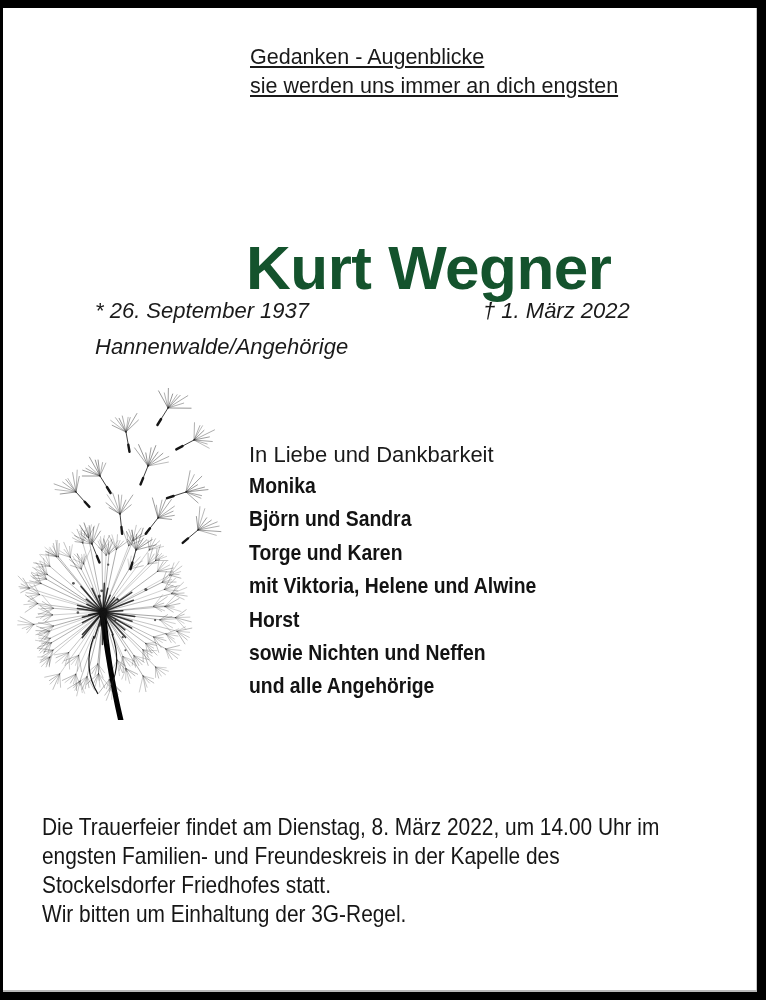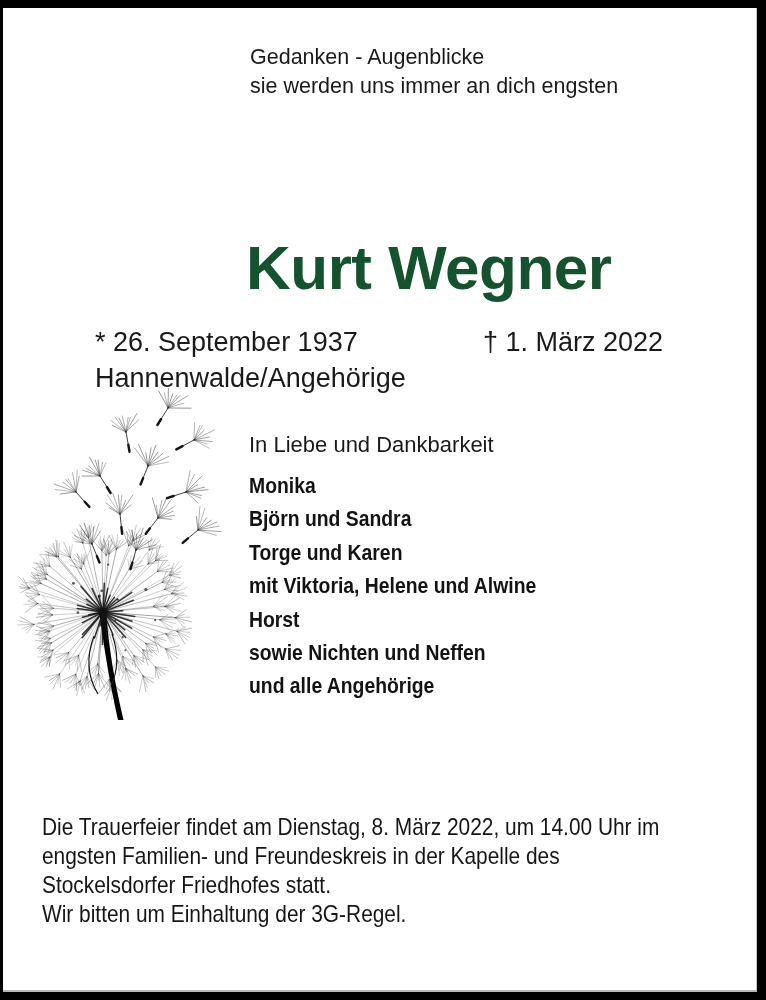--- a/index.html
+++ b/index.html
@@ -19,33 +19,33 @@
     box-sizing:border-box;
     pointer-events:none;
   }
   .frame::after{ 
     content:"";position:absolute;left:0;right:0;bottom:0;height:2px;background:#b9b9b9;
   }
   .frame::before{ 
     content:"";position:absolute;top:0;bottom:0;right:0;width:1px;background:#c6c6c6;
   }
   .abs{position:absolute;white-space:nowrap;}
-  .poem{left:250px;top:43px;font-size:21.5px;line-height:29px;}
+  .poem{left:250px;top:43px;font-size:21.5px;line-height:29px;text-decoration:underline;}
   .farewell{left:250px;top:188px;font-size:21.5px;line-height:29px;}
   .name{
     left:246px;top:233px;
     font-size:62px;font-weight:bold;line-height:70px;
     letter-spacing:-0.5px;margin:0;color:#14532d;
   }
-  .datecol{top:324px;font-size:27px;line-height:36px;}
+  .datecol{top:293px;font-size:22px;line-height:36px;font-style:italic;}
   .birth{left:95px;}
   .death{left:483px;}
   .artwork{left:8px;top:380px;width:230px;height:345px;}
   .artwork svg{display:block;width:230px;height:345px;}
-  .intro{left:249px;top:430px;font-size:22px;line-height:29px;}
+  .intro{left:249px;top:440px;font-size:22px;line-height:29px;}
   .mourners{
     left:249px;top:469px;
     font-size:22px;font-weight:bold;line-height:33.4px;
     transform:scaleX(0.88);transform-origin:0 0;color:#131313;
   }
   .notice{
     left:42px;top:812px;
     font-size:24px;line-height:29px;
     transform:scaleX(0.87);transform-origin:0 0;color:#161616;
   }

